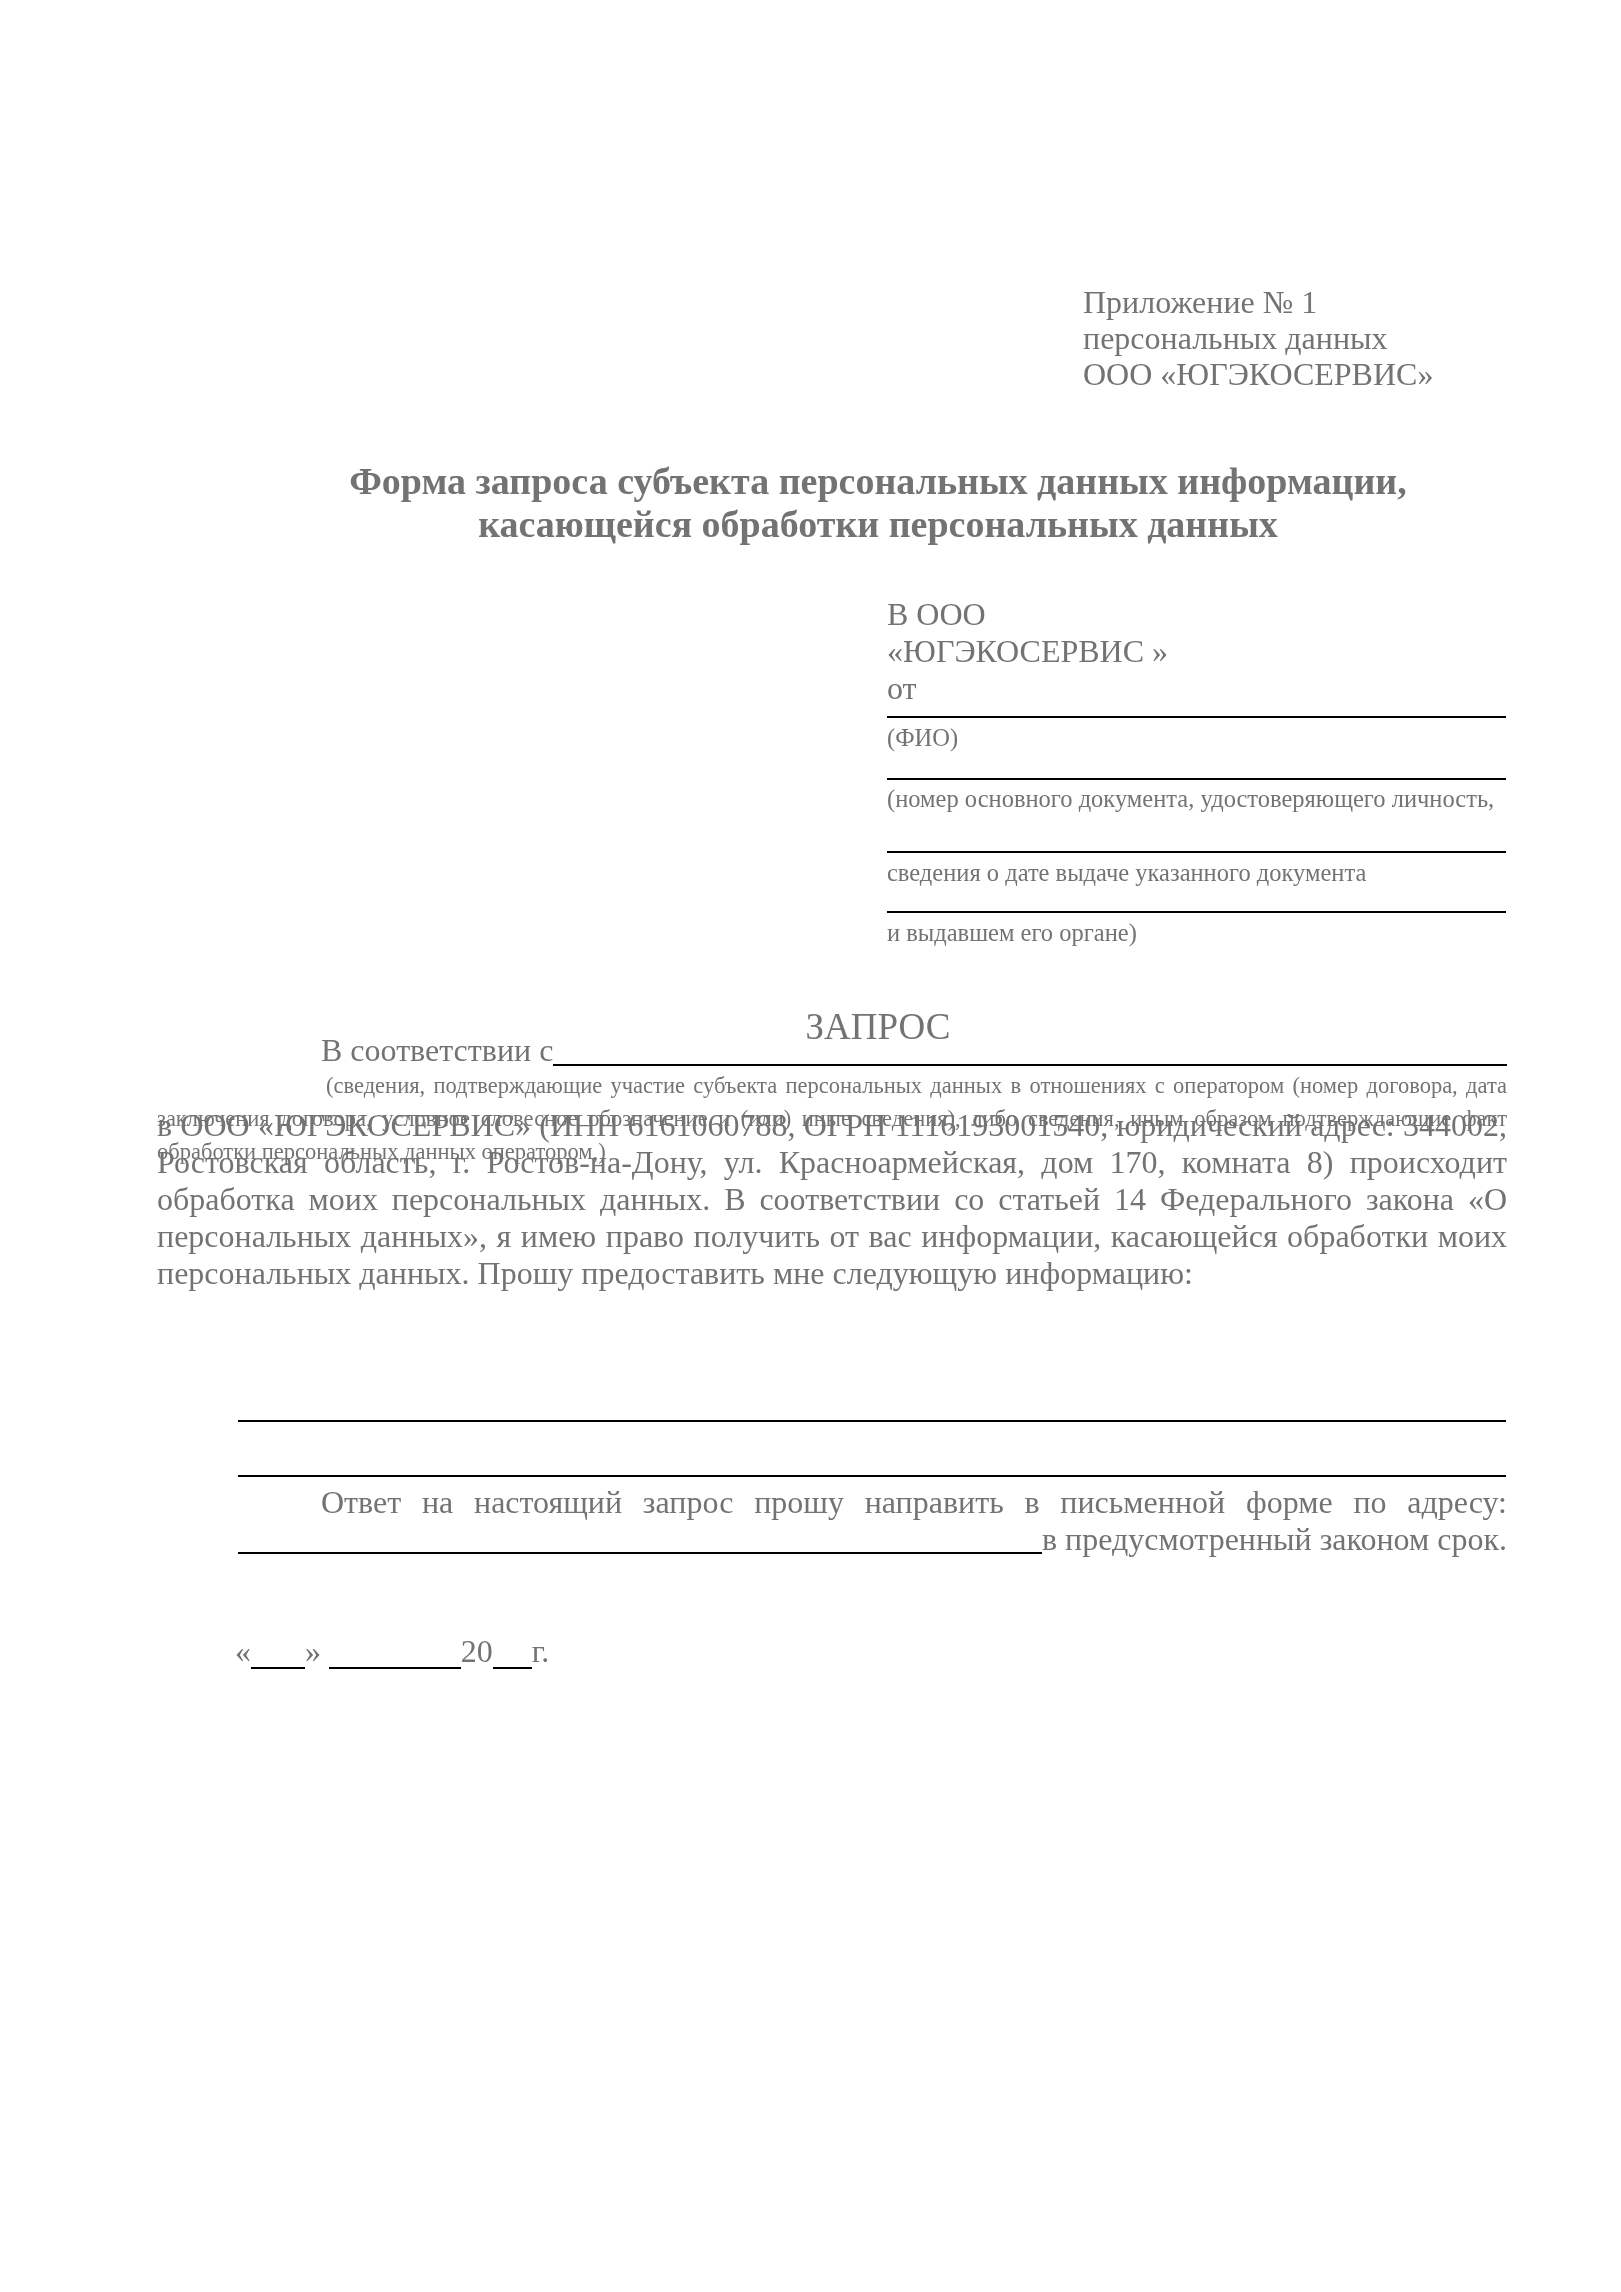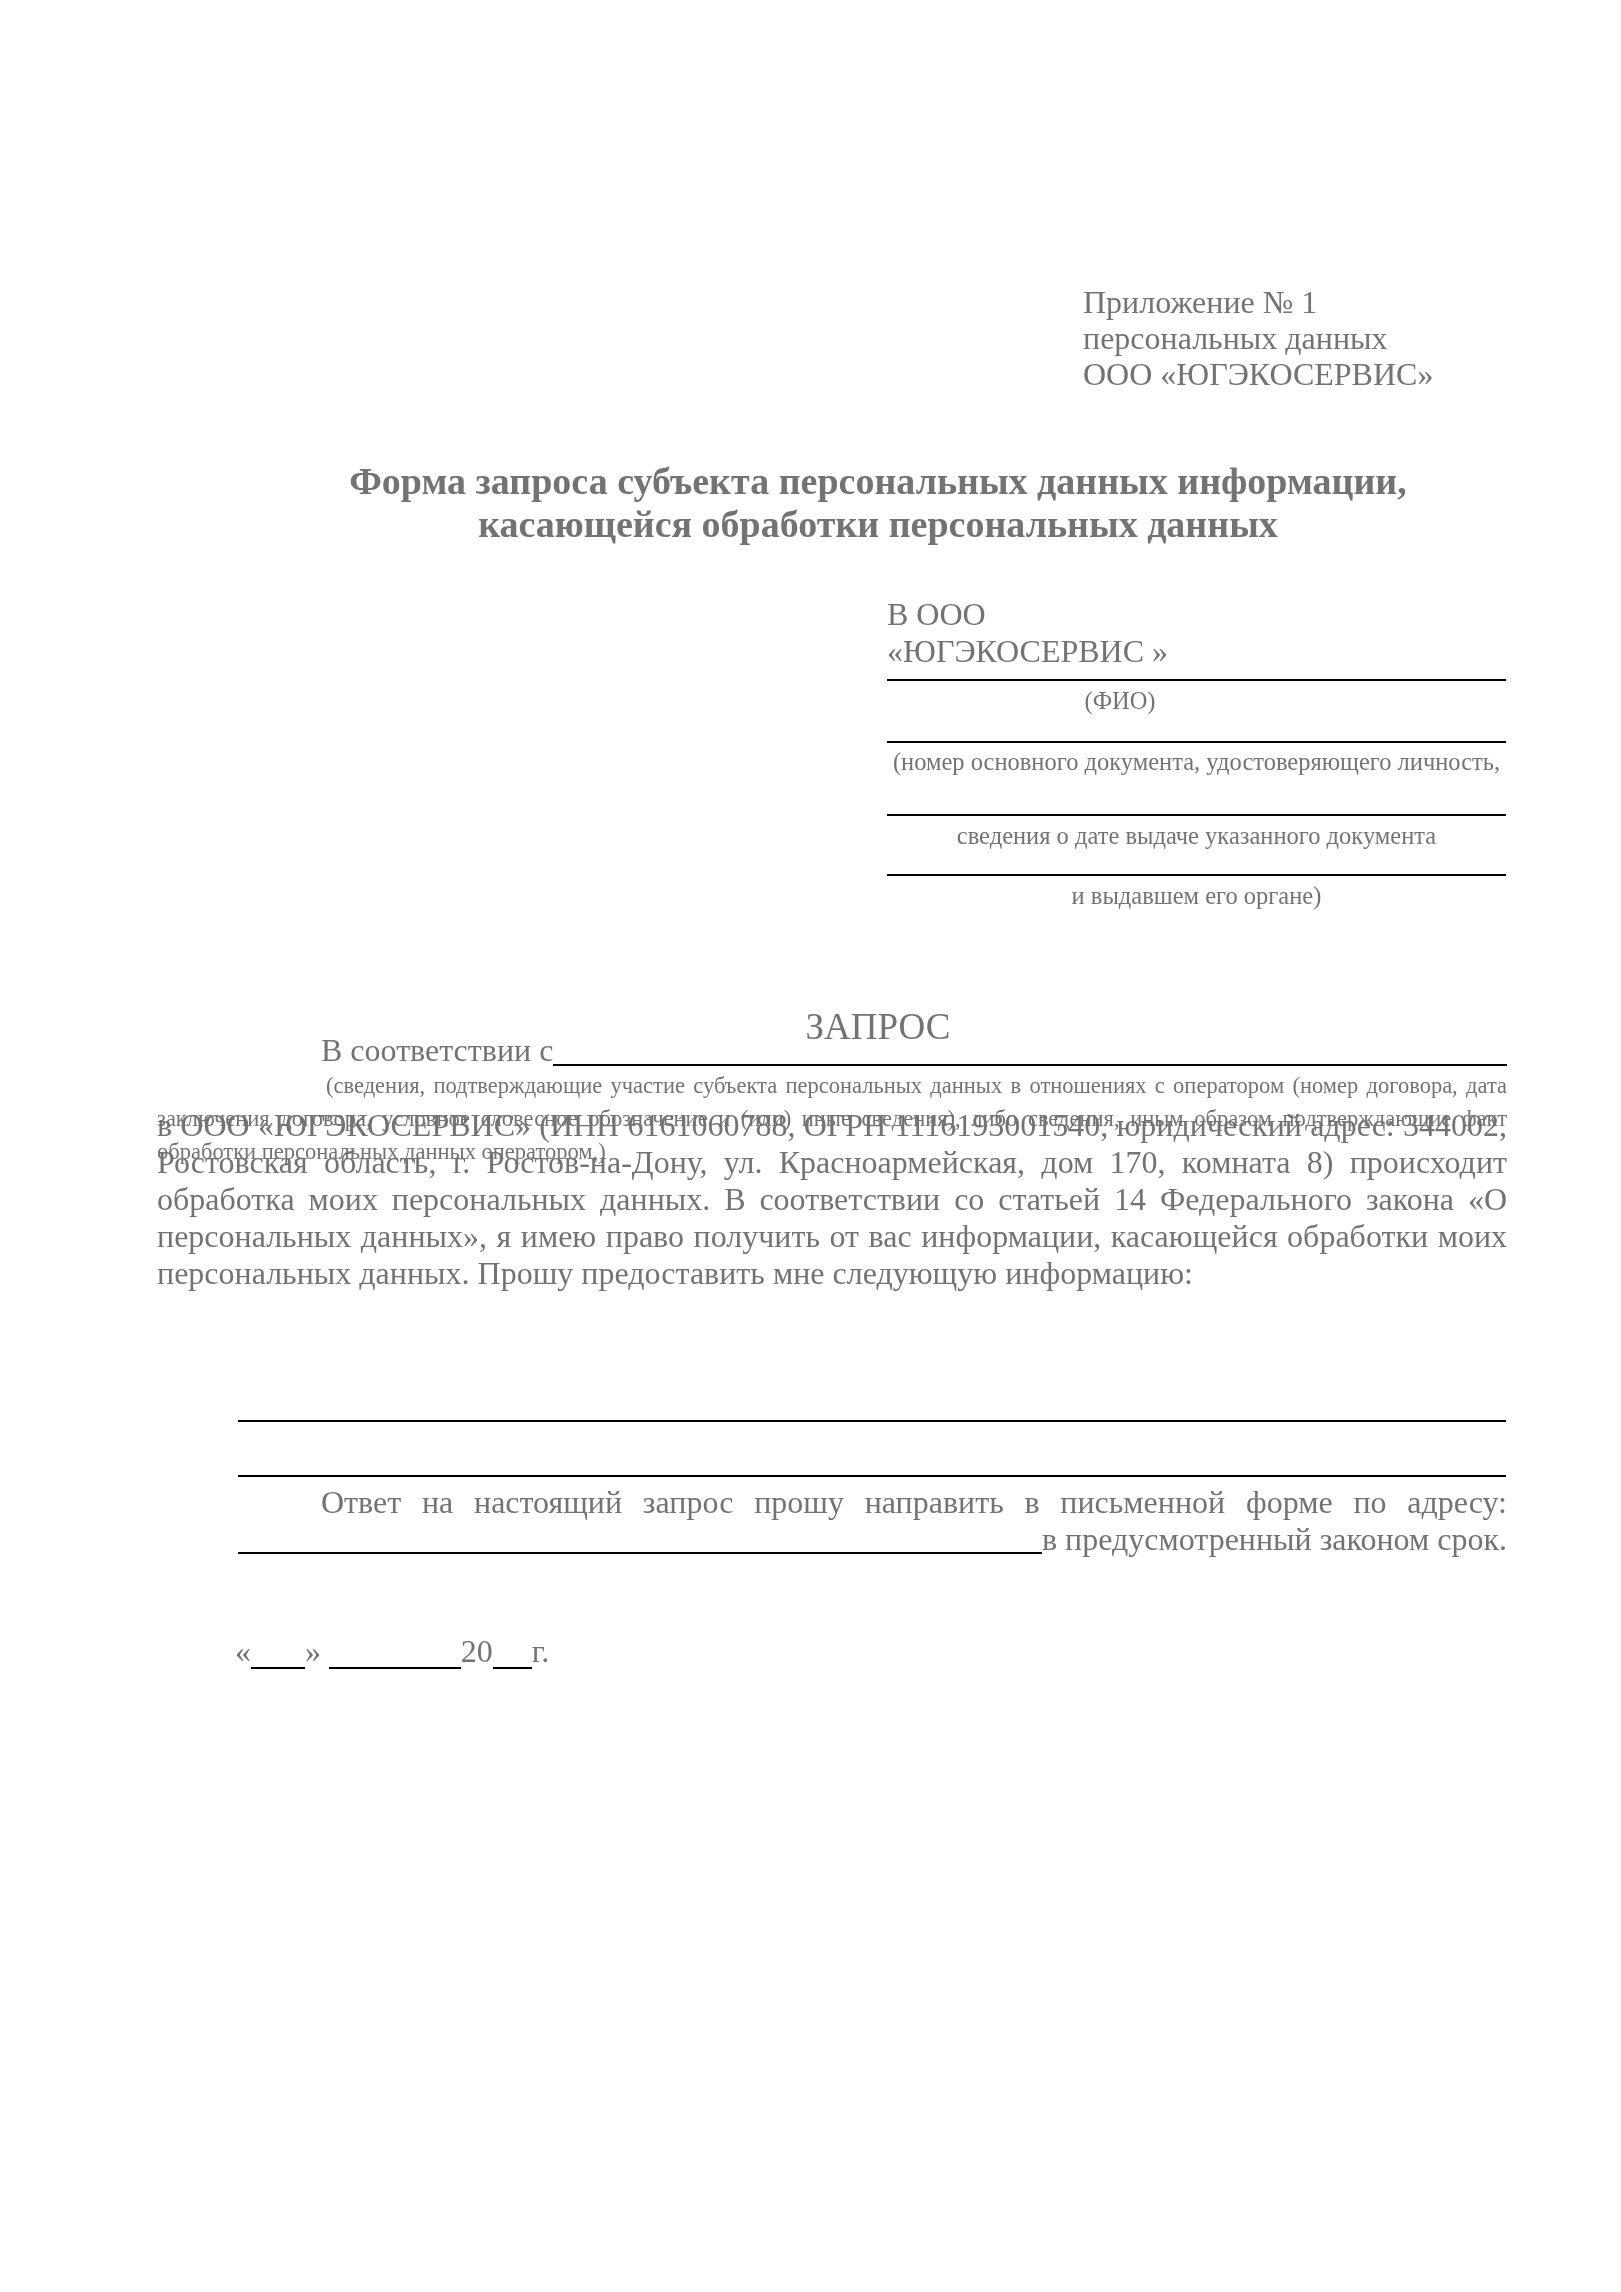--- a/index.html
+++ b/index.html
@@ -23,21 +23,21 @@
     position:absolute; left:157px; top:460px; width:1258px; padding-left:92px;
     text-align:center; font-size:38px; line-height:43px; font-weight:bold;
   }
   
   .addressee {
     position:absolute; left:887px; top:596px; width:619px;
     font-size:32px; line-height:37px;
   }
   .rule { height:0; border-bottom:2.9px solid #000; }
   .addressee .rule-1 { margin-top:8.8px; }
-  .addressee .u-label { font-size:24.5px; line-height:27.4px; text-align:center; margin-top:5.9px; }
+  .addressee .u-label { font-size:24.5px; line-height:27.4px; text-align:left; margin-top:5.9px; }
   .addressee .fio { margin-right:153px; }
   .addressee .rule-2 { margin-top:26.5px; }
   .addressee .rule-3 { margin-top:38px; }
   .addressee .rule-4 { margin-top:24.5px; }
   
   .zapros {
     position:absolute; left:157px; top:1005px; width:1258px; padding-left:92px;
     text-align:center; font-size:37px; line-height:43px;
   }
   
@@ -100,20 +100,21 @@
   </div>
 
   <div class="doc-title">
     <div>Форма запроса субъекта персональных данных информации,</div>
     <div>касающейся обработки персональных данных</div>
   </div>
 
   <div class="addressee">
     <div>В ООО</div>
     <div>«ЮГЭКОСЕРВИС »</div>
+    <div>от</div>
     <div class="rule rule-1"></div>
     <div class="u-label fio">(ФИО)</div>
     <div class="rule rule-2"></div>
     <div class="u-label">(номер основного документа, удостоверяющего личность,</div>
     <div class="rule rule-3"></div>
     <div class="u-label">сведения о дате выдаче указанного документа</div>
     <div class="rule rule-4"></div>
     <div class="u-label">и выдавшем его органе)</div>
   </div>
 

